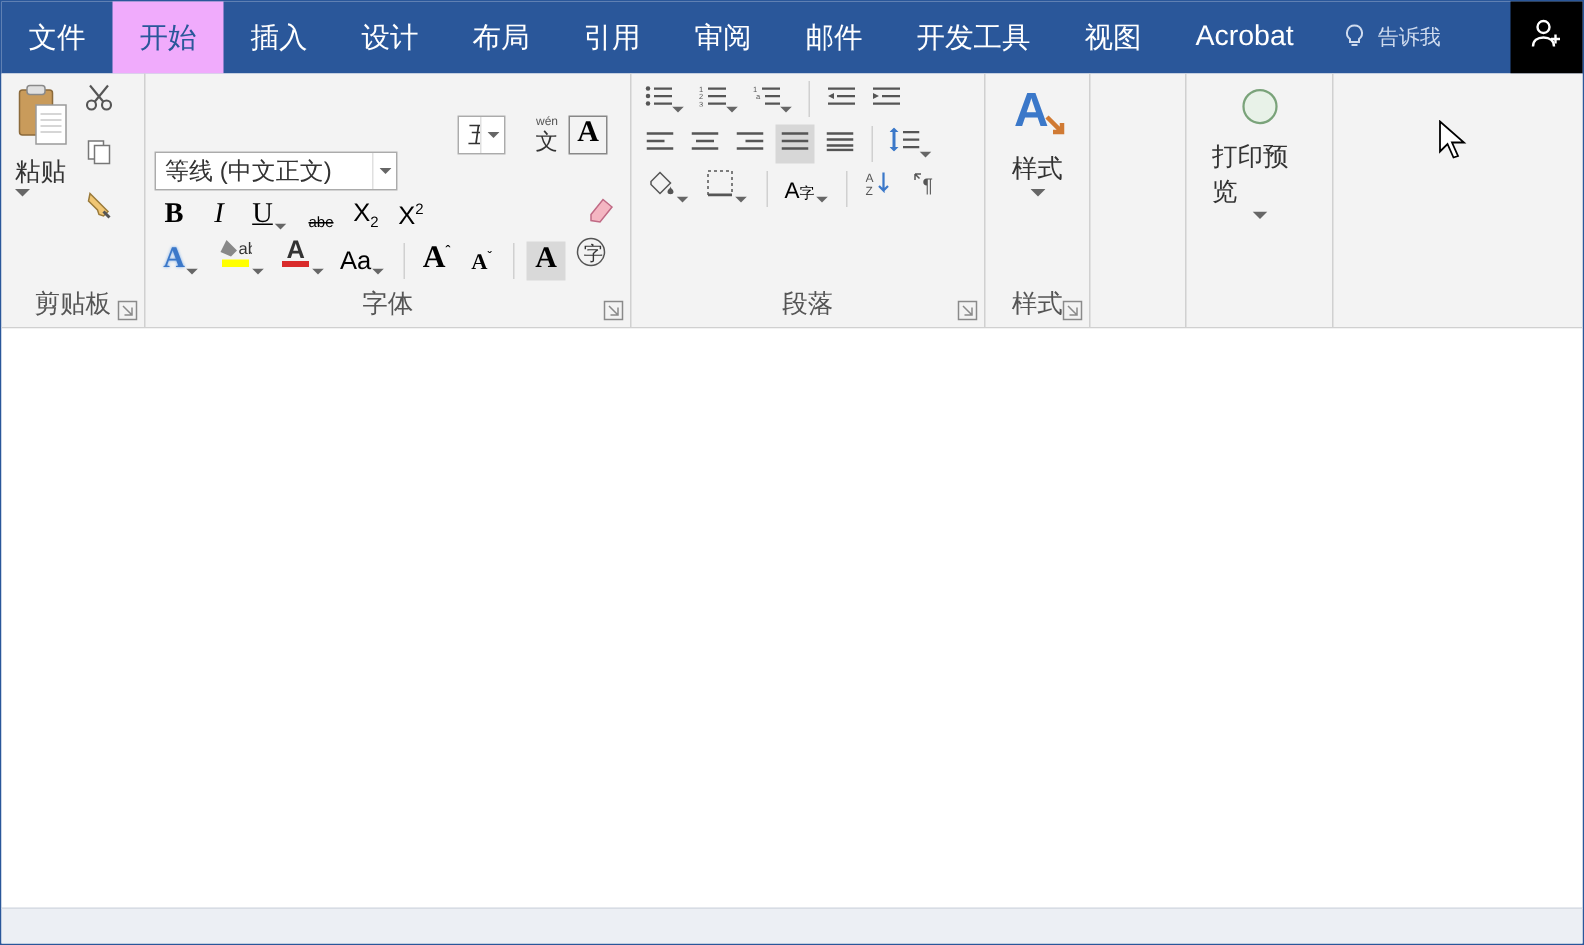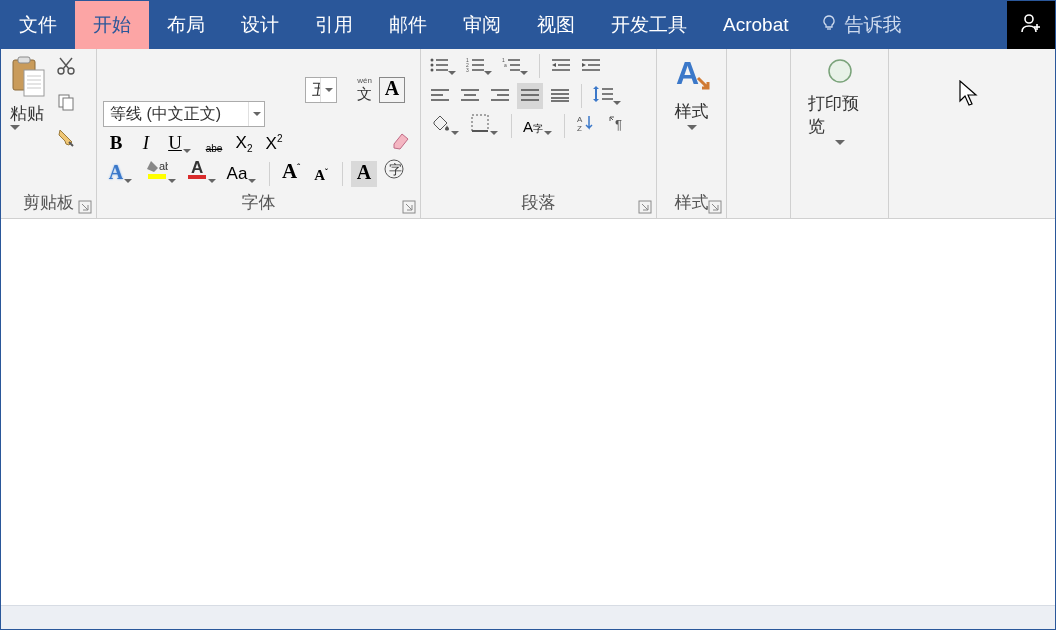--- a/index.html
+++ b/index.html
@@ -2,22 +2,22 @@
 <html><head>
 <meta charset="utf-8">
 <style>
   * { box-sizing: border-box; margin: 0; padding: 0; font-family: "Microsoft YaHei", "Segoe UI", sans-serif; }
   body { width: 1056px; height: 630px; background: #fff; position: relative; overflow: hidden; }
   .window { border: 1px solid #2a579a; width: 1056px; height: 630px; display: flex; flex-direction: column; }
 
   
   .tabs { display: flex; align-items: stretch; background: #2a579a; height: 48px; color: #fff; font-size: 19px; }
   .tab { padding: 0 18px; display: flex; align-items: center; cursor: pointer; }
-  .tab.active { background: #fca5a5; color: #2a579a; }
-  .tell-me { display: flex; align-items: center; gap: 6px; color: #cfdbee; font-size: 19px; padding: 0 14px; }
+  .tab.active { background: #f0abfc; color: #2a579a; }
+  .tell-me { display: flex; align-items: center; gap: 6px; color: #cfdbee; font-size: 14px; padding: 0 14px; }
   .spacer { flex: 1; }
   .account { width: 48px; background: #000; display: flex; align-items: center; justify-content: center; }
 
   
   .ribbon { display: flex; background: #f3f3f3; border-bottom: 1px solid #d0d0d0; }
   .group { border-right: 1px solid #d0d0d0; display: flex; flex-direction: column; }
   .group-body { flex: 1; display: flex; padding: 4px 6px 2px 6px; }
   .group-label { font-size: 17px; color: #555; text-align: center; padding: 2px 0 4px; position: relative; }
   .launcher { position: absolute; right: 4px; bottom: 4px; width: 14px; height: 14px; }
   .launcher svg { display: block; }
@@ -52,27 +52,28 @@
   .txt-A { font-family: "Times New Roman", serif; font-weight: 600; font-size: 20px; }
 </style>
 </head>
 <body>
 
 <div class="window">
 
   <div class="tabs">
     <div class="tab">文件</div>
     <div class="tab active">开始</div>
+    <div class="tab">插入</div>
+    <div class="tab">设计</div>
     <div class="tab">布局</div>
-    <div class="tab">设计</div>
     <div class="tab">引用</div>
+    <div class="tab">审阅</div>
     <div class="tab">邮件</div>
-    <div class="tab">审阅</div>
+    <div class="tab">开发工具</div>
     <div class="tab">视图</div>
-    <div class="tab">开发工具</div>
     <div class="tab">Acrobat</div>
     <div class="tell-me">
       <span>
         <svg width="18" height="18" viewBox="0 0 18 18">
             <path d="M9 2a5 5 0 0 0-3 9v2h6v-2a5 5 0 0 0-3-9z" fill="none" stroke="#cfdbee" stroke-width="1.3"></path>
             <line x1="7" y1="15" x2="11" y2="15" stroke="#cfdbee" stroke-width="1.3"></line>
           </svg>
       </span>
       <span>告诉我</span>
     </div>

